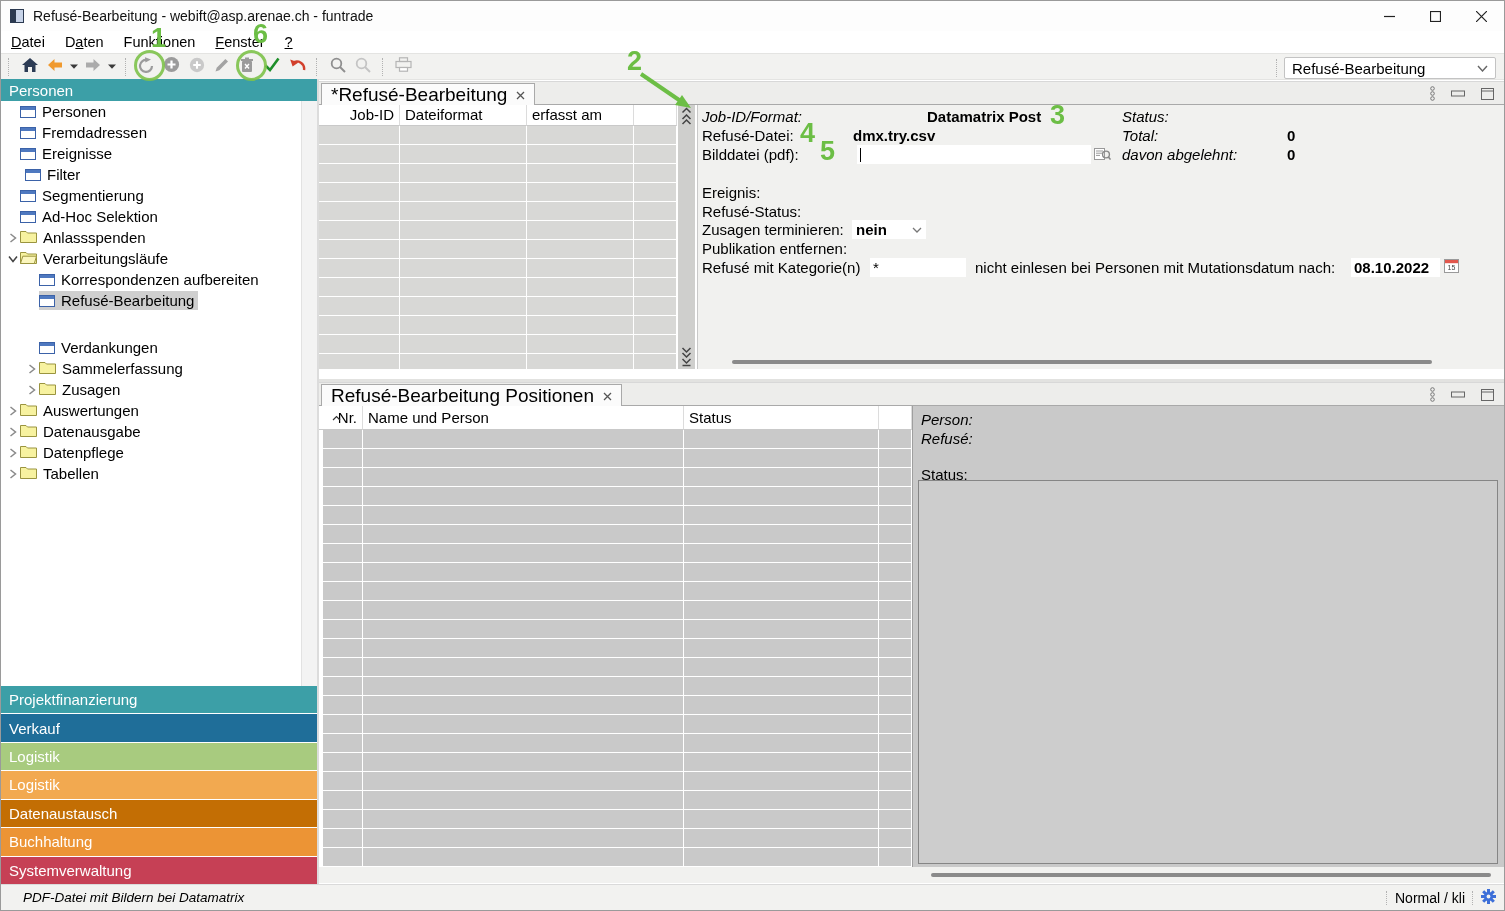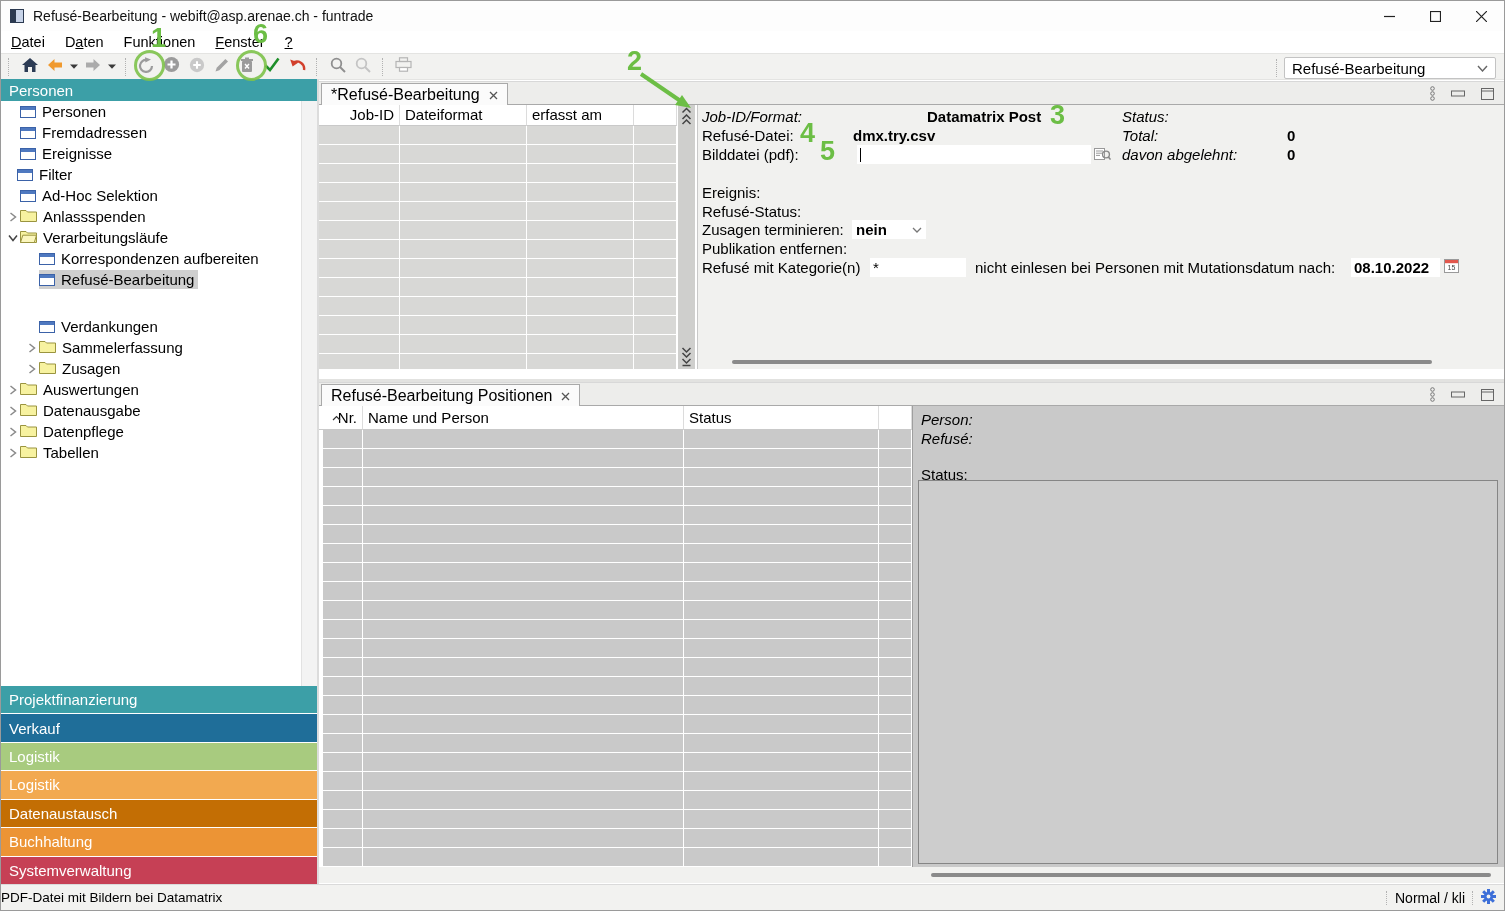--- a/index.html
+++ b/index.html
@@ -47,21 +47,21 @@
            background:linear-gradient(#4f79c0 0 3px,#fff 3px);flex:0 0 16px;}
   .sections{left:0;top:685px;width:316px;height:198px;display:flex;flex-direction:column;gap:1px;background:#fff;}
   .section-bar{flex:1;color:#fff;font-size:15px;display:flex;align-items:center;padding-left:8px;}
 
   .vsplit{left:316px;top:78px;width:2px;height:805px;background:#dcdcdc;}
 
   
   .tabstrip{left:318px;width:1185px;height:24px;background:#ededeb;border-top:1px solid #d8d8d8;
             border-bottom:1px solid #a9a9a9;box-sizing:border-box;}
   .tab{position:absolute;left:2px;top:1px;height:23px;background:#fbfbfb;border:1px solid #a9a9a9;border-bottom:none;
-       display:flex;align-items:center;gap:9px;padding:0 9px;font-size:16px;box-sizing:border-box;}
+       display:flex;align-items:center;gap:9px;padding:0 9px;font-size:19px;box-sizing:border-box;}
   .panel-ctrls{position:absolute;right:10px;top:4px;display:flex;gap:16px;align-items:center;}
   .pc{display:flex;align-items:center;justify-content:center;}
 
   
   .tbl{position:absolute;overflow:hidden;}
   .trow{display:flex;height:19px;}
   .thead{height:21px;}
   .postbl .thead{height:24px;}
   .tcell{box-sizing:border-box;border-right:1px solid #fff;border-bottom:1px solid #fff;
          background:#d8d8d6;font-size:15px;padding:0 5px;line-height:18px;overflow:hidden;flex:0 0 auto;position:relative;}
@@ -92,21 +92,21 @@
   .detail{left:911px;top:405px;width:592px;height:461px;background:#c9c9c9;border-left:1px solid #9f9f9f;
           font-size:15px;box-sizing:border-box;}
   .detail .lab{position:absolute;white-space:nowrap;}
   .detail-textarea{position:absolute;left:5px;top:74px;width:578px;height:382px;background:#cdcdcd;border:1px solid #858585;}
 
   .hscroll-strip{left:318px;top:866px;width:1185px;height:16px;background:#f1f1ef;}
 
   
   .statusbar{left:0;top:883px;width:100%;height:26px;background:#f2f2f0;border-top:1px solid #dadada;
              display:flex;align-items:center;font-size:13.5px;box-sizing:border-box;}
-  .sb-left{margin-left:0;}
+  .sb-left{margin-left:22px;font-style:italic;}
   .sb-right{margin-left:auto;display:flex;align-items:center;gap:7px;margin-right:8px;font-size:14px;}
   .sb-sep{width:1px;height:14px;border-left:1px dotted #b2b2b2;}
 
   
   .ann-num{position:absolute;font-weight:bold;font-size:27px;color:#6cbe45;line-height:27px;z-index:50;}
   .ann-circle{position:absolute;width:31px;height:31px;border:3px solid rgba(125,194,74,.9);border-radius:50%;
               box-sizing:border-box;z-index:50;}
   .ann-arrow{position:absolute;z-index:50;}
 </style>
 </head>
@@ -259,24 +259,30 @@
           <span class="form-ic"></span>
           <span>Fremdadressen</span>
         </span>
       </div>
       <div class="tree-row" style="padding-left: 19px;">
         <span class="tw">
           <span class="form-ic"></span>
           <span>Ereignisse</span>
         </span>
       </div>
-      <div class="tree-row" style="padding-left: 16px;">
+      <div class="tree-row" style="padding-left: 24px;">
         <span class="tw">
           <span class="form-ic"></span>
           <span>Filter</span>
+        </span>
+      </div>
+      <div class="tree-row" style="padding-left: 19px;">
+        <span class="tw">
+          <span class="form-ic"></span>
+          <span>Segmentierung</span>
         </span>
       </div>
       <div class="tree-row" style="padding-left: 19px;">
         <span class="tw">
           <span class="form-ic"></span>
           <span>Ad-Hoc Selektion</span>
         </span>
       </div>
       <div class="tree-row" style="padding-left: 5px;">
         <span class="arrow-slot">

